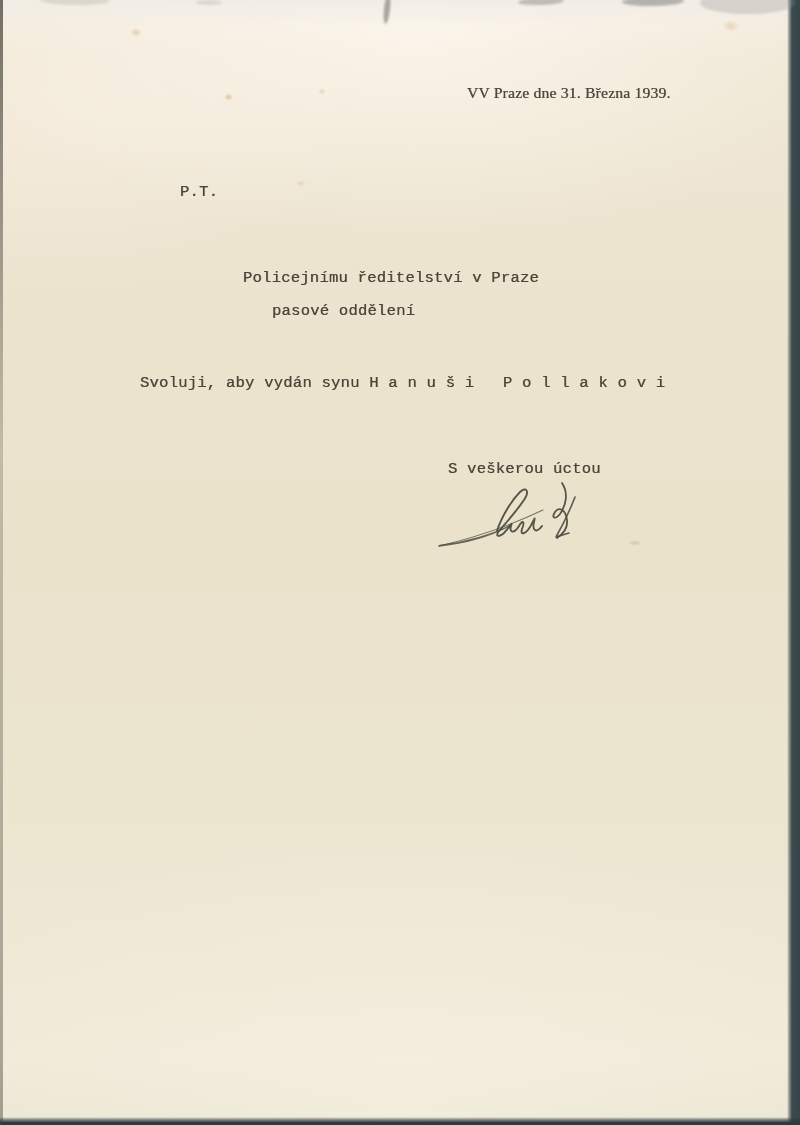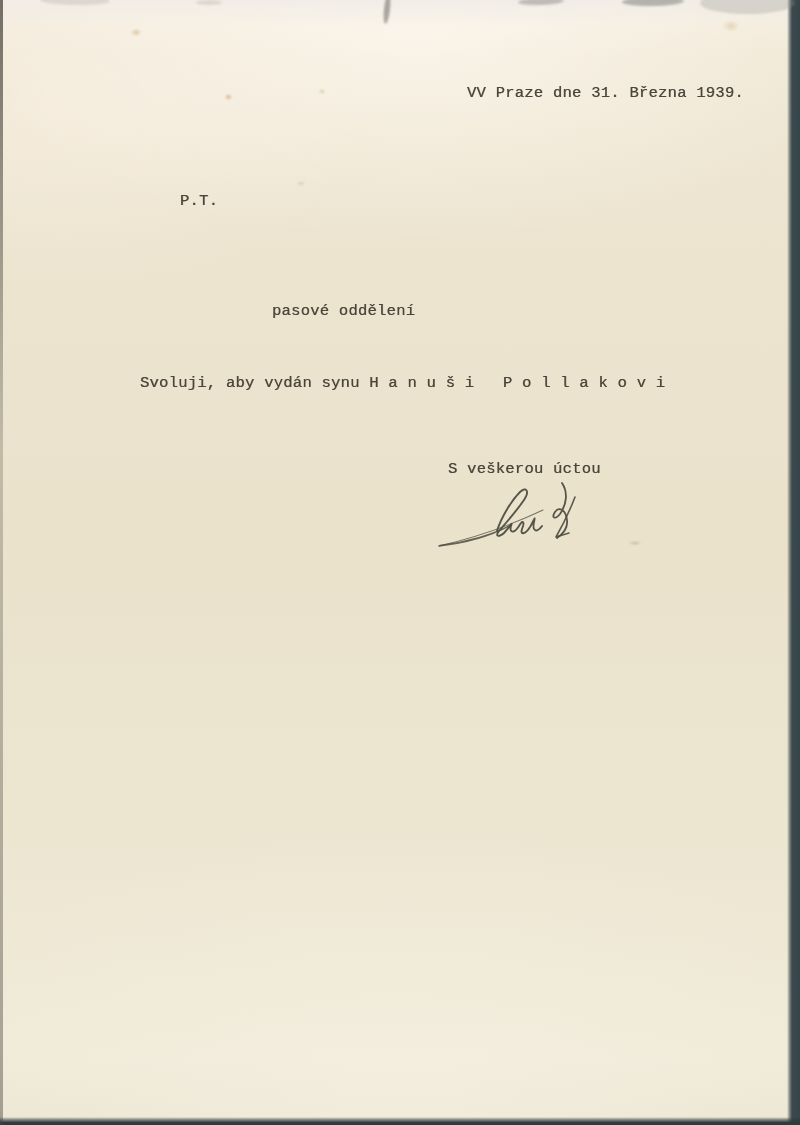--- a/index.html
+++ b/index.html
@@ -56,22 +56,23 @@
   <div class="smudge" style="left:40px;  top:-4px; width:70px; height:9px;  background:rgba(140,135,125,0.22); transform:rotate(1deg);"></div>
   <div class="smudge" style="left:196px; top:0px;  width:26px; height:5px;  background:rgba(130,125,115,0.2);"></div>
 
   <div class="stain" style="left:130px; top:28px;  width:12px; height:9px;  background:radial-gradient(ellipse, rgba(196,150,92,0.4), rgba(196,150,92,0) 70%);"></div>
   <div class="stain" style="left:224px; top:93px;  width:9px;  height:8px;  background:radial-gradient(ellipse, rgba(200,140,80,0.45), rgba(200,140,80,0) 70%);"></div>
   <div class="stain" style="left:722px; top:20px;  width:18px; height:12px; background:radial-gradient(ellipse, rgba(205,165,110,0.35), rgba(205,165,110,0) 70%);"></div>
   <div class="stain" style="left:318px; top:88px;  width:8px;  height:7px;  background:radial-gradient(ellipse, rgba(190,150,95,0.3), rgba(190,150,95,0) 70%);"></div>
   <div class="stain" style="left:296px; top:180px; width:10px; height:7px;  background:radial-gradient(ellipse, rgba(185,150,100,0.25), rgba(185,150,100,0) 70%);"></div>
   <div class="stain" style="left:628px; top:540px; width:14px; height:6px;  background:radial-gradient(ellipse, rgba(120,115,105,0.25), rgba(120,115,105,0) 70%);"></div>
 
-  <div class="tw" style="left:467px; top:84px;">VV Praze dne 31. Března 1939.</div>
-  <div class="tw" style="left:180px; top:192px;">P.T.</div>
+  <div class="tw" style="left:467px; top:84px;font-family:Liberation Serif, serif;">VV Praze dne 31. Března 1939.</div>
+  <div class="tw" style="left:180px; top:183px;">P.T.</div>
+  <div class="tw" style="left:243px; top:269px;">Policejnímu ředitelství v Praze</div>
   <div class="tw" style="left:272px; top:302px;">pasové oddělení</div>
   <div class="tw" style="left:140px; top:374px;">Svoluji, aby vydán synu H a n u š i   P o l l a k o v i</div>
   <div class="tw" style="left:448px; top:460px;">S veškerou úctou</div>
 
   <svg class="sig-svg" width="190" height="85" viewBox="0 0 190 85">
     <g fill="none" stroke="#4e4d42" stroke-linecap="round" stroke-linejoin="round">
 
       <path d="M 14 69 C 40 63, 78 52, 118 33" stroke-width="1.1" opacity="0.75"></path>
       <path d="M 14 69 C 42 66, 66 59, 86 48 C 70 57, 42 65, 15 68.5" stroke-width="1.3" opacity="0.85"></path>
 

